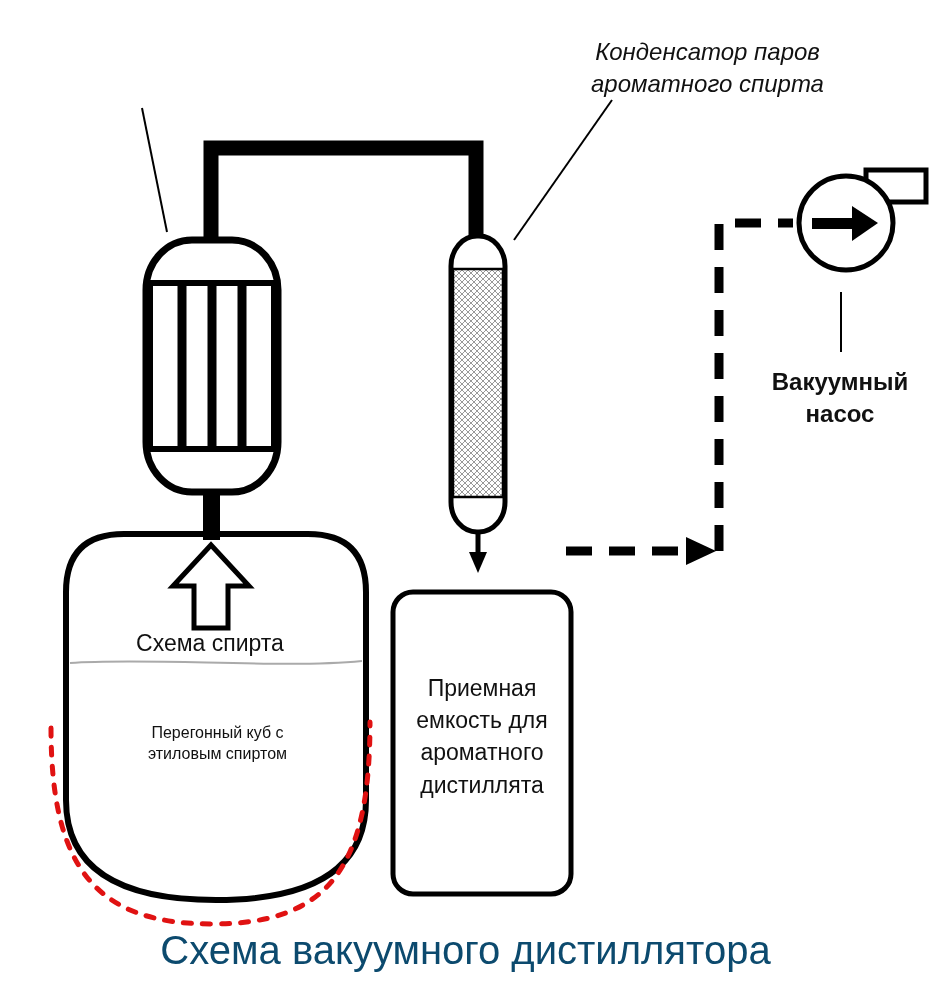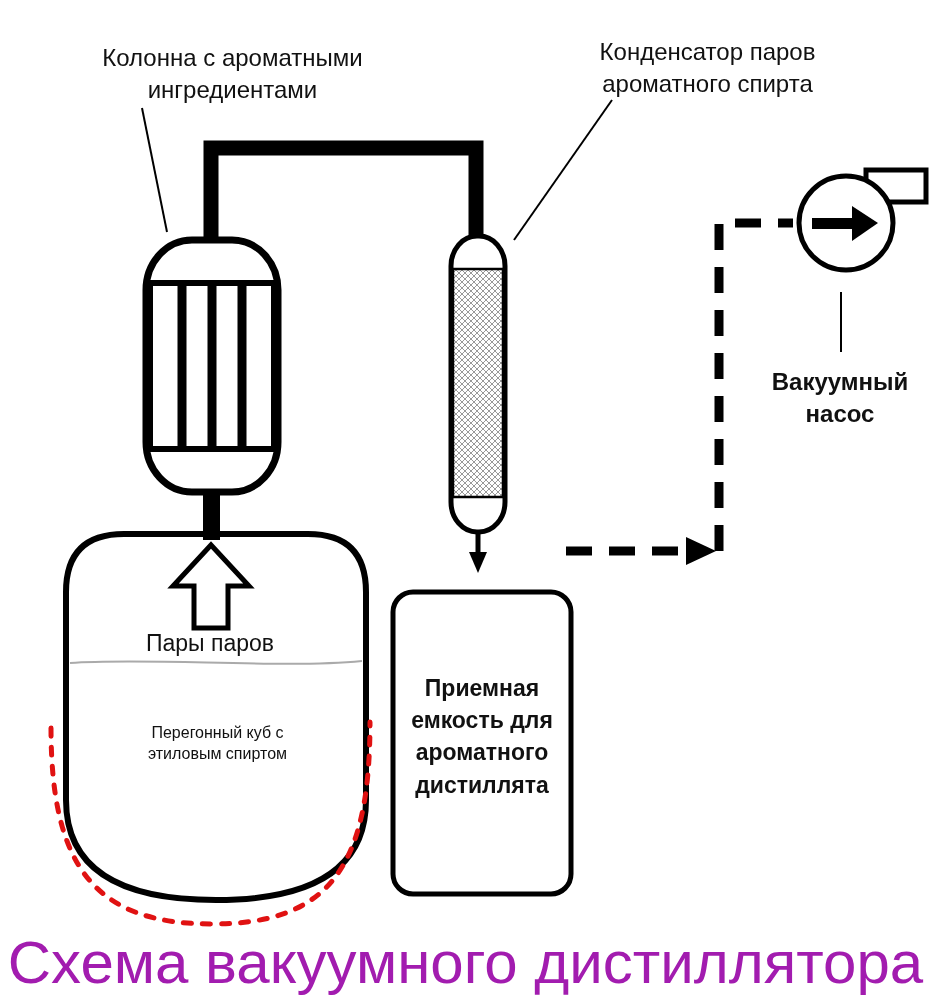--- a/index.html
+++ b/index.html
@@ -21,33 +21,33 @@
     top: 0;
   }
   .label {
     position: absolute;
     white-space: pre-line;
     text-align: center;
     color: #111;
     line-height: 1.32;
   }
   .lbl-column    { left: 90px;  top: 42px;  width: 285px; font-size: 24px; }
-  .lbl-condenser { left: 575px; top: 36px;  width: 265px; font-size: 24px; }
+  .lbl-condenser { left: 575px; top: 36px;  width: 265px; font-size: 24px; font-style: italic; }
   .lbl-pump      { left: 755px; top: 366px; width: 170px; font-size: 24px; font-weight: bold; }
   .lbl-vapors    { left: 105px; top: 628px; width: 210px; font-size: 23px; }
   .lbl-cube      { left: 90px;  top: 722px; width: 255px; font-size: 16px; }
-  .lbl-receiver  { left: 398px; top: 672px; width: 168px; font-size: 23px; line-height: 1.4; font-weight: bold; }
+  .lbl-receiver  { left: 398px; top: 672px; width: 168px; font-size: 23px; line-height: 1.4; }
   .lbl-title {
     position: absolute;
     left: 0;
     top: 928px;
     width: 931px;
     text-align: center;
-    font-size: 60px;
-    color: #a21caf;
+    font-size: 40px;
+    color: #0c4a6e;
     white-space: nowrap;
   }
 </style>
 </head>
 <body>
 
 <div id="stage">
 
   <svg id="diagram-svg" width="931" height="1000" viewBox="0 0 931 1000">
 
@@ -97,27 +97,25 @@
     <g>
       <rect x="451" y="236" width="54" height="296" rx="26" ry="30" fill="#fff" stroke="#000" stroke-width="5"></rect>
       <rect x="453" y="269" width="50" height="228" fill="url(#hatch)" stroke="#000" stroke-width="2.5"></rect>
       <line x1="478" y1="530" x2="478" y2="554" stroke="#000" stroke-width="5"></line>
       <polygon points="469,552 487,552 478,573" fill="#000"></polygon>
     </g>
 
     <rect x="393" y="592" width="178" height="302" rx="20" ry="20" fill="#fff" stroke="#000" stroke-width="5"></rect>
   </svg>
 
-  <div class="label lbl-column">Колонна с ароматными
-ингредиентами</div>
   <div class="label lbl-condenser">Конденсатор паров
 ароматного спирта</div>
   <div class="label lbl-pump">Вакуумный
 насос</div>
-  <div class="label lbl-vapors">Пары паров</div>
+  <div class="label lbl-vapors">Схема спирта</div>
   <div class="label lbl-cube">Перегонный куб с
 этиловым спиртом</div>
   <div class="label lbl-receiver">Приемная
 емкость для
 ароматного
 дистиллята</div>
   <div class="lbl-title">Схема вакуумного дистиллятора</div>
 
 </div>
 

